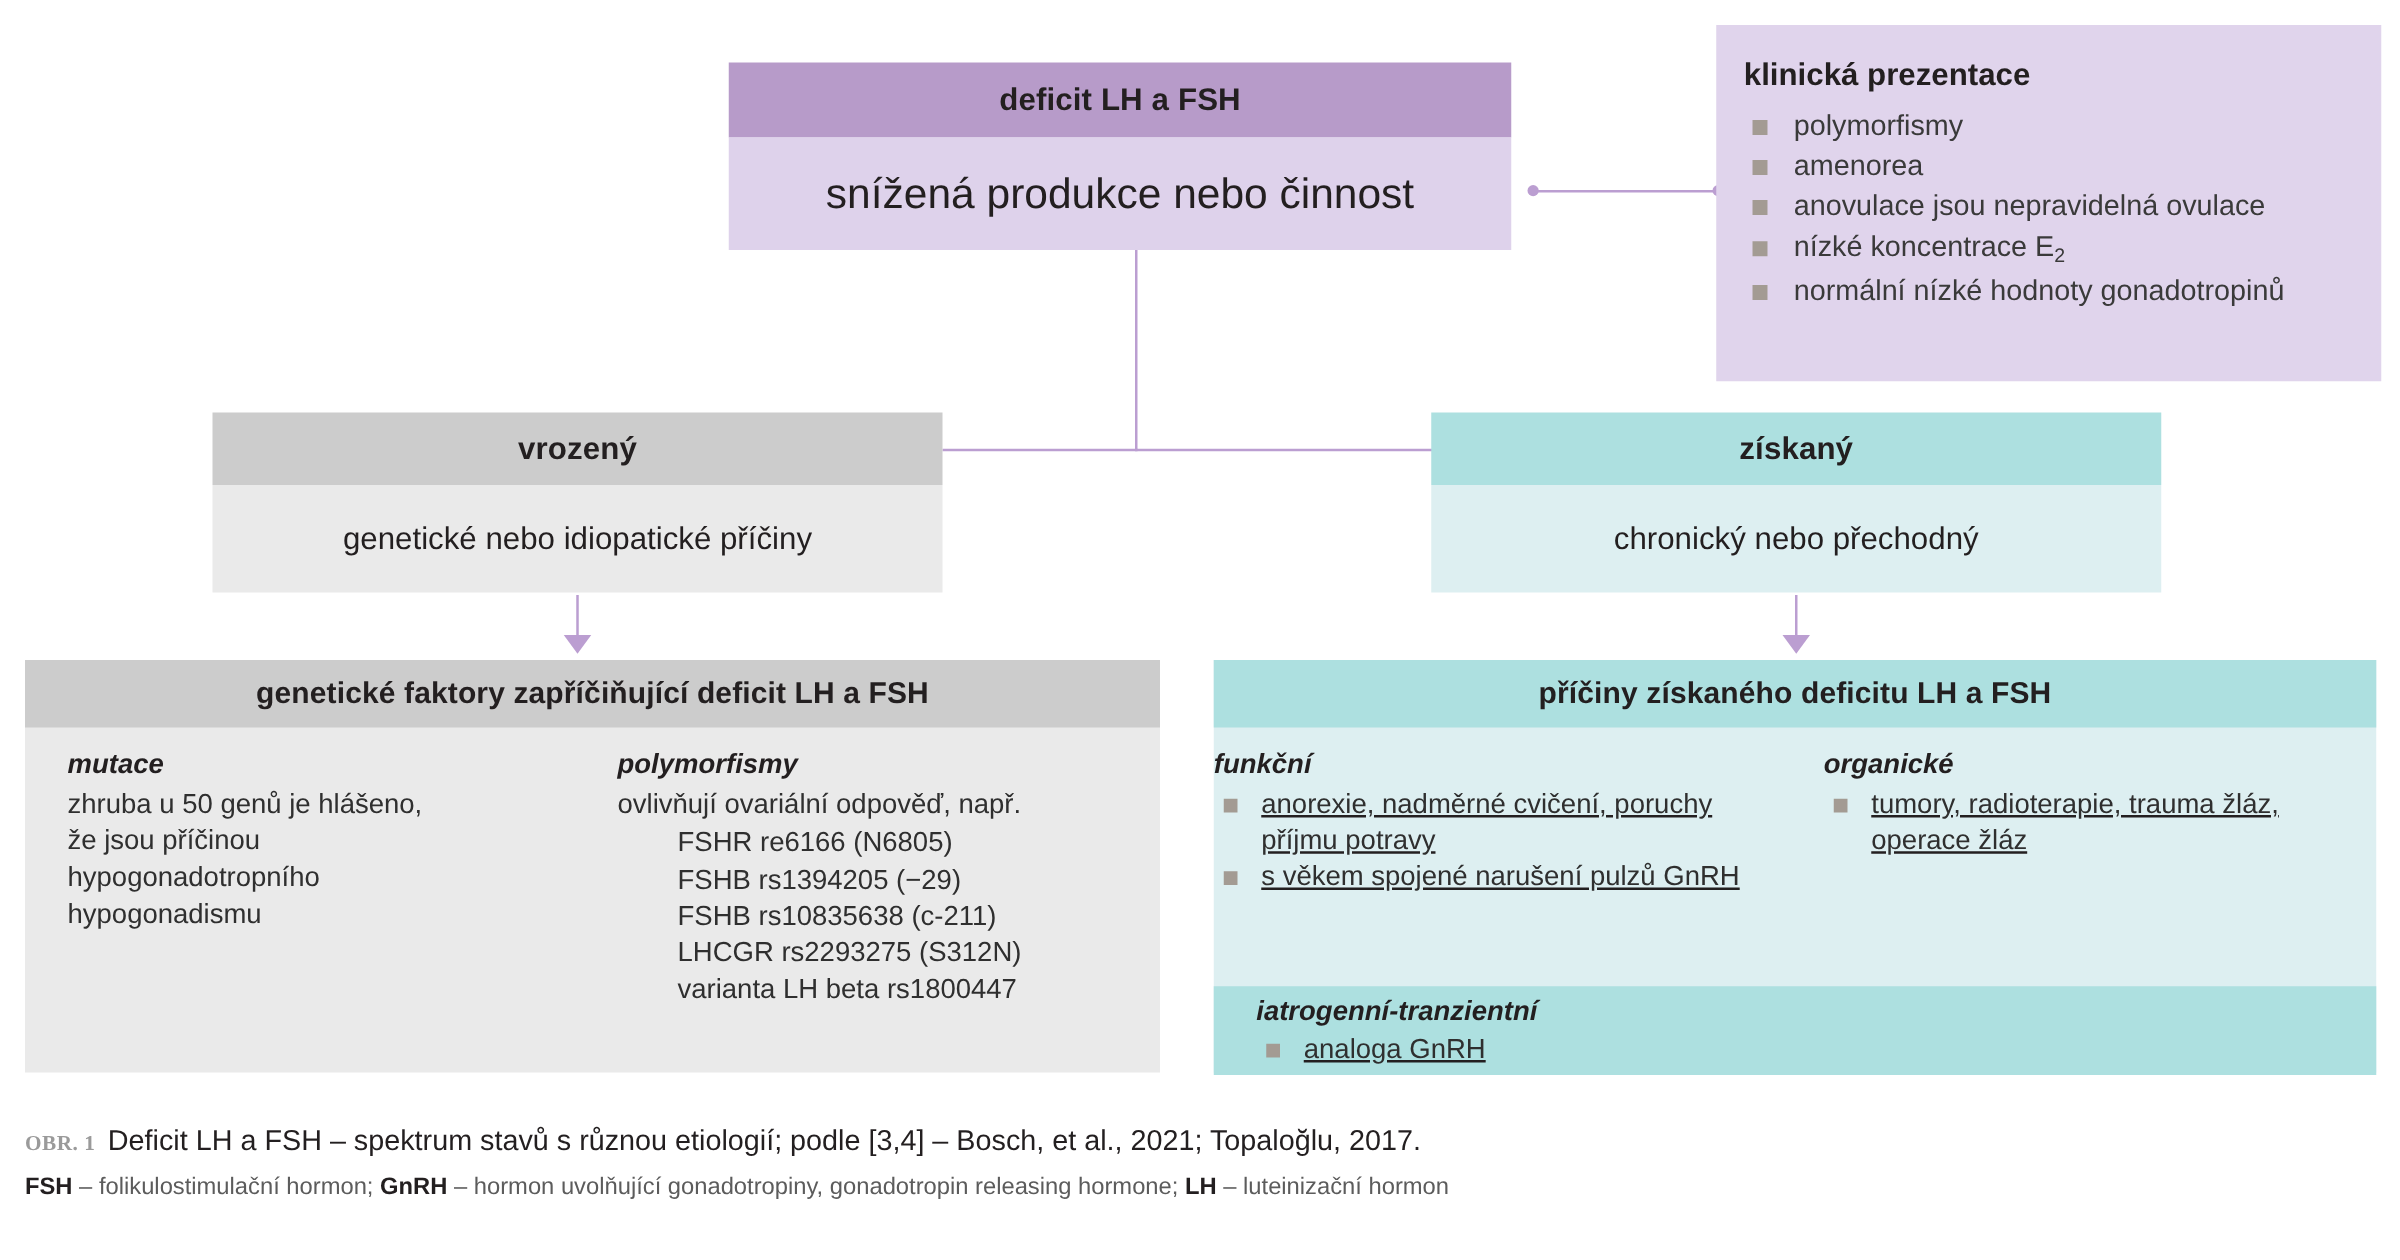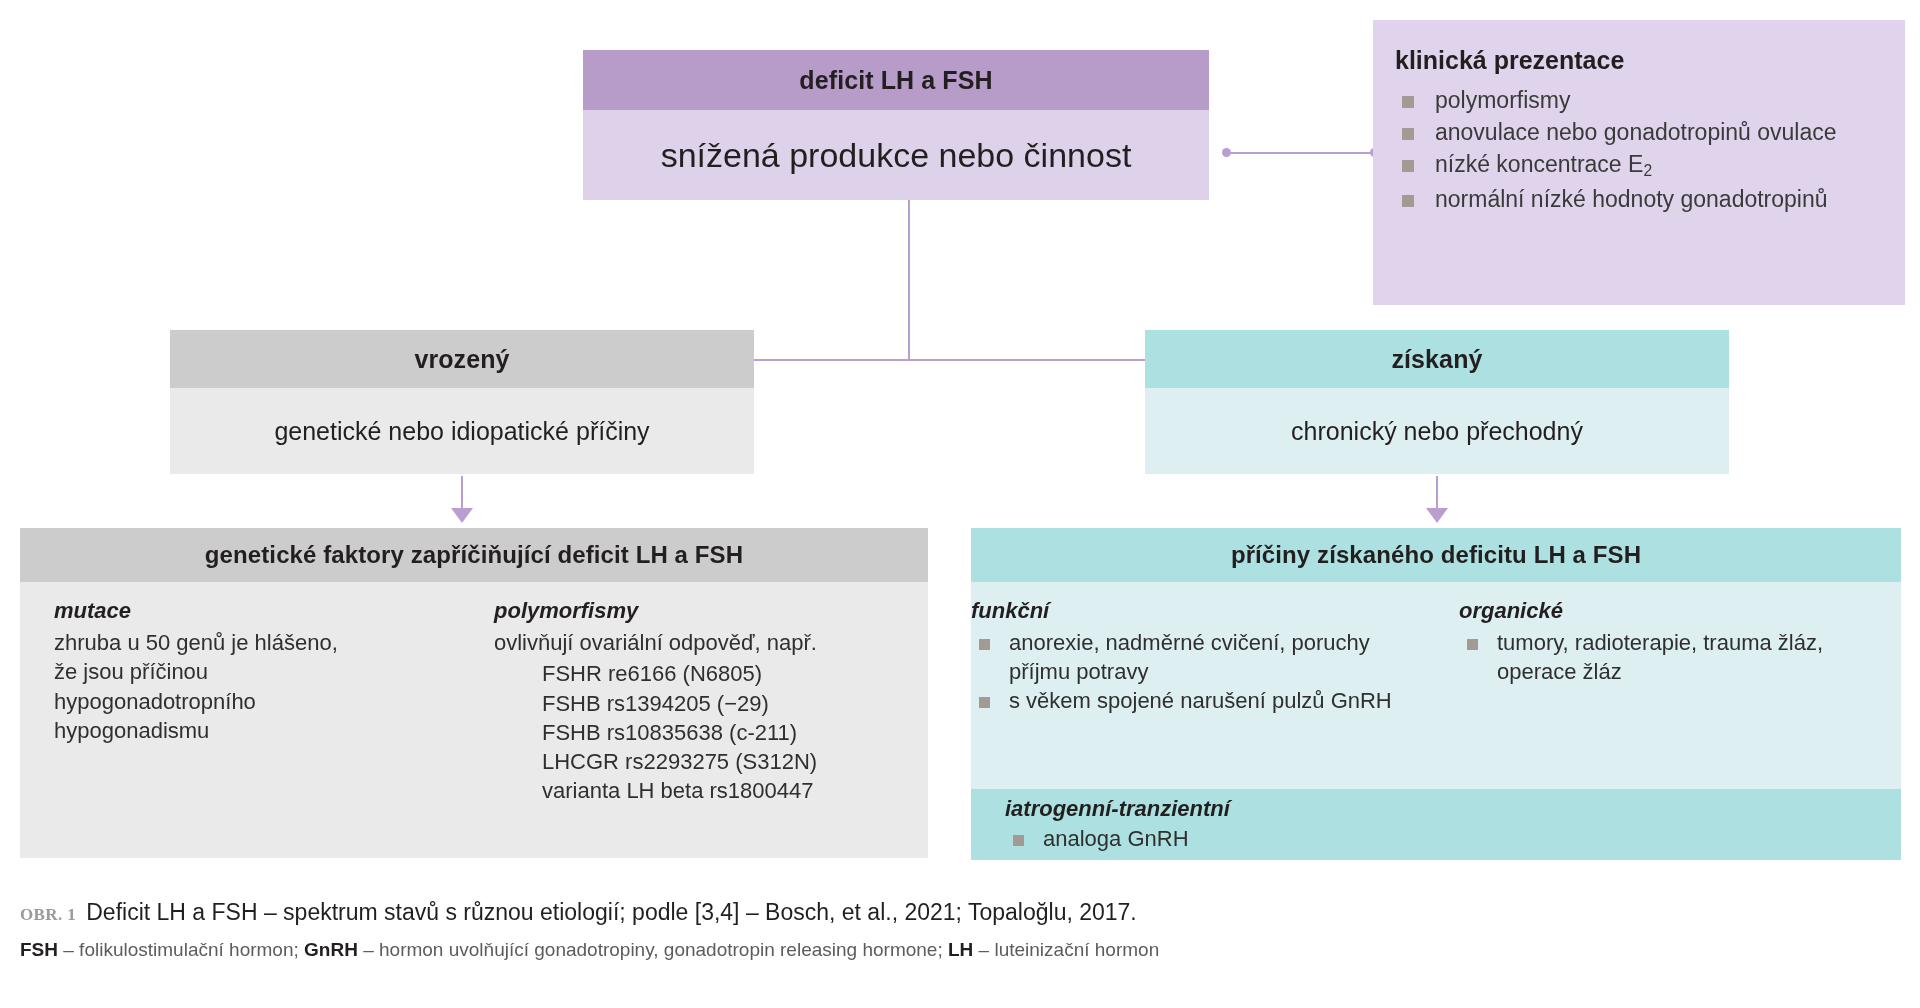--- a/index.html
+++ b/index.html
@@ -93,21 +93,21 @@
   .sub-h {
     font-style: italic;
     font-weight: bold;
     font-size: 22px;
     margin-bottom: 4px;
   }
   .plain-line { font-size: 22px; line-height: 1.33; color: #2f2f2f; font-weight: 400; }
   .indent-list { margin-top: 2px; }
   .indent-list .plain-line { padding-left: 48px; }
 
-  .tlist { list-style: none; margin: 2px 0 0 0; padding: 0; }
+  .tlist { list-style: none; margin: 2px 0 0 0; padding: 0; text-decoration: underline; }
   .tlist li {
     font-size: 22px;
     line-height: 1.32;
     padding-left: 38px;
     position: relative;
     color: #2f2f2f;
   }
   .tlist li::before {
     content: "";
     position: absolute;
@@ -176,21 +176,22 @@
 
   <div class="box" id="top-node">
     <div class="hdr purple-hdr">deficit LH a FSH</div>
     <div class="body-row purple-body">snížená produkce nebo činnost</div>
   </div>
 
   <div class="box lilac-panel" id="clinical">
     <div class="cp-title">klinická prezentace</div>
     <ul>
       <li>polymorfismy</li>
-      <li>anovulace nebo gonadotropinů ovulace</li>
+      <li>amenorea</li>
+      <li>anovulace jsou nepravidelná ovulace</li>
       <li><span>nízké koncentrace E</span><sub>2</sub></li>
       <li>normální nízké hodnoty gonadotropinů</li>
     </ul>
   </div>
 
   <div class="box mid" id="mid-left">
     <div class="hdr grey-hdr">vrozený</div>
     <div class="body-row grey-body">genetické nebo idiopatické příčiny</div>
   </div>
 

